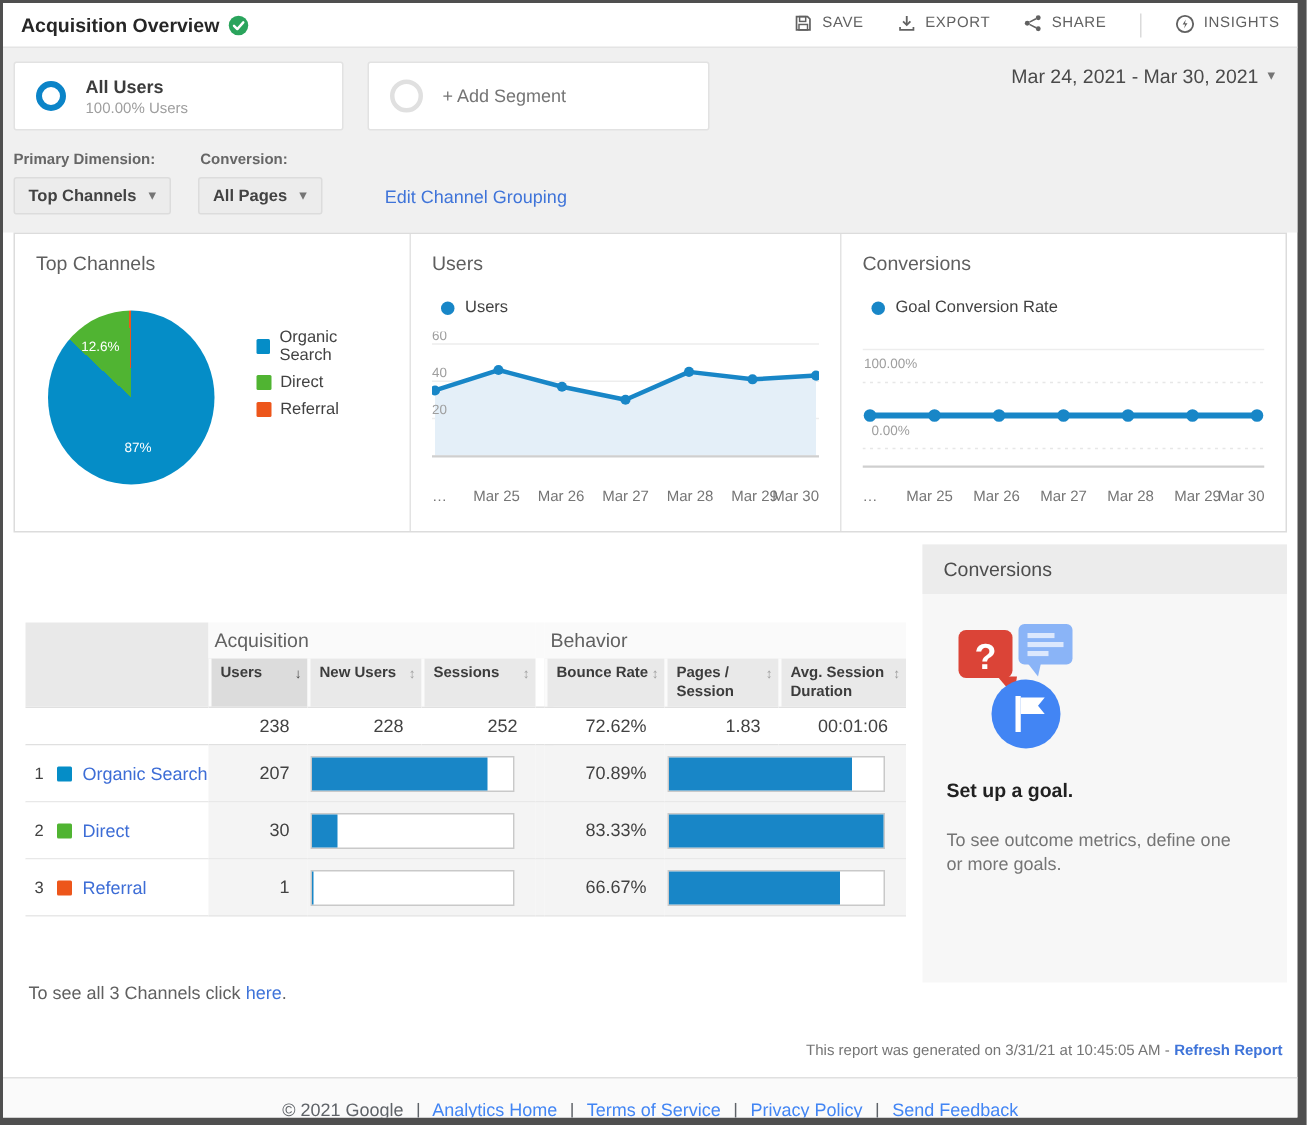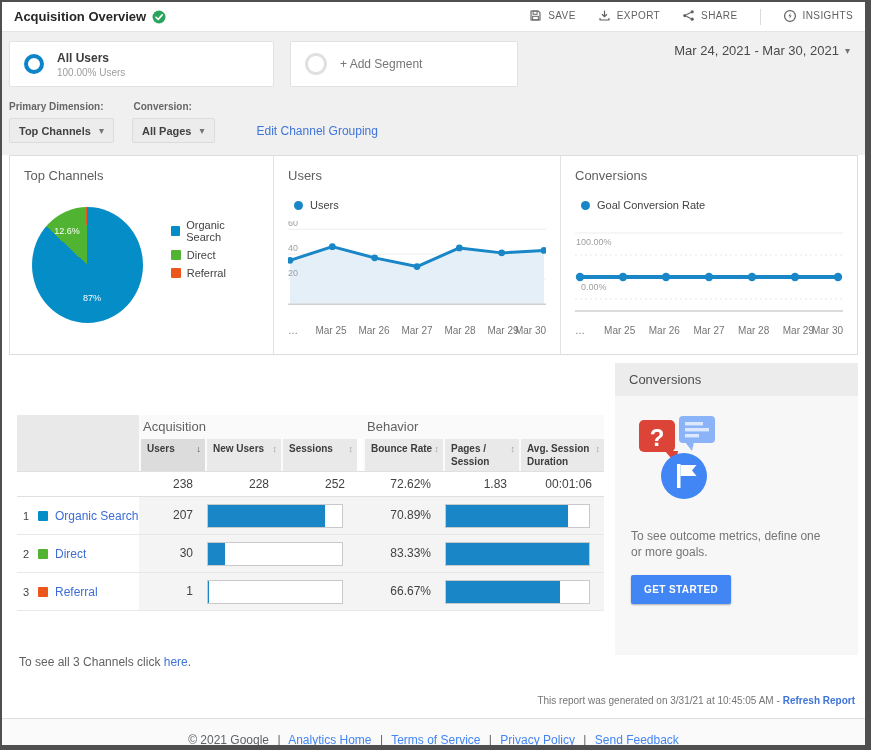--- a/index.html
+++ b/index.html
@@ -16,21 +16,21 @@
   .action-btn { display:flex; align-items:center; gap:6px; font-size:10px; color:#616161;
                 letter-spacing:.4px; cursor:pointer; }
   .action-btn svg { display:block; }
   .action-sep { width:1px; height:16px; background:#dadada; }
 
   
   .top-section { background:#f0f0f0; padding:9px 7px 12px 7px; }
   .segment-row { display:flex; align-items:flex-start; }
   .seg-card { background:#fff; border:1px solid #e2e2e2; border-radius:2px; height:46px;
               display:flex; align-items:center; padding:0 14px; gap:13px; cursor:pointer; }
-  .seg-card.all-users { width:265px; }
+  .seg-card.all-users { width:220px; }
   .seg-card.add-seg { width:228px; margin-left:16px; }
   .ring-blue { width:20px; height:20px; border-radius:50%; border:4px solid #0b84c8; }
   .ring-gray { width:22px; height:22px; border-radius:50%; border:3px solid #e0e0e0; }
   .seg-title { font-size:12px; color:#3c3c3c; font-weight:bold; }
   .seg-sub { font-size:10px; color:#9e9e9e; margin-top:2px; }
   .add-seg-label { font-size:12px; color:#757575; }
   .date-range { margin-left:auto; display:flex; align-items:center; gap:6px; cursor:pointer;
                 font-size:13px; color:#4a4a4a; padding-top:2px; padding-right:8px; }
   .caret { font-size:10px; color:#757575; }
 
@@ -417,22 +417,22 @@
           <rect x="48" y="8" width="18" height="3.4" fill="#dce8fd"></rect>
           <rect x="48" y="14" width="24" height="3.4" fill="#dce8fd"></rect>
           <rect x="48" y="20" width="14" height="3.4" fill="#dce8fd"></rect>
           <rect x="2" y="6" width="36" height="32" rx="5" fill="#db4437"></rect>
           <path d="M28 37 l11 13 l2 -13 z" fill="#db4437"></path>
           <text x="20" y="32" font-size="24" font-weight="bold" fill="#fff" text-anchor="middle" font-family="Liberation Sans, DejaVu Sans, sans-serif">?</text>
           <circle cx="47" cy="62" r="23" fill="#4285f4"></circle>
           <rect x="40" y="50" width="3.5" height="24" fill="#fff"></rect>
           <path d="M43.5 51 h16 l-4.5 5.5 l4.5 5.5 h-16 z" fill="#fff"></path>
         </svg>
+        <div class="goal-title">Set up a goal.</div>
         <div class="goal-desc">To see outcome metrics, define one or more goals.</div>
-        <div class="goal-btn">GET STARTED</div>
       </div>
     </div>
   </div>
 
   <div class="generated-line">
     <span>This report was generated on 3/31/21 at 10:45:05 AM -</span><a>Refresh Report</a>
   </div>
 
   <div class="footer">
     <span>© 2021 Google</span>

